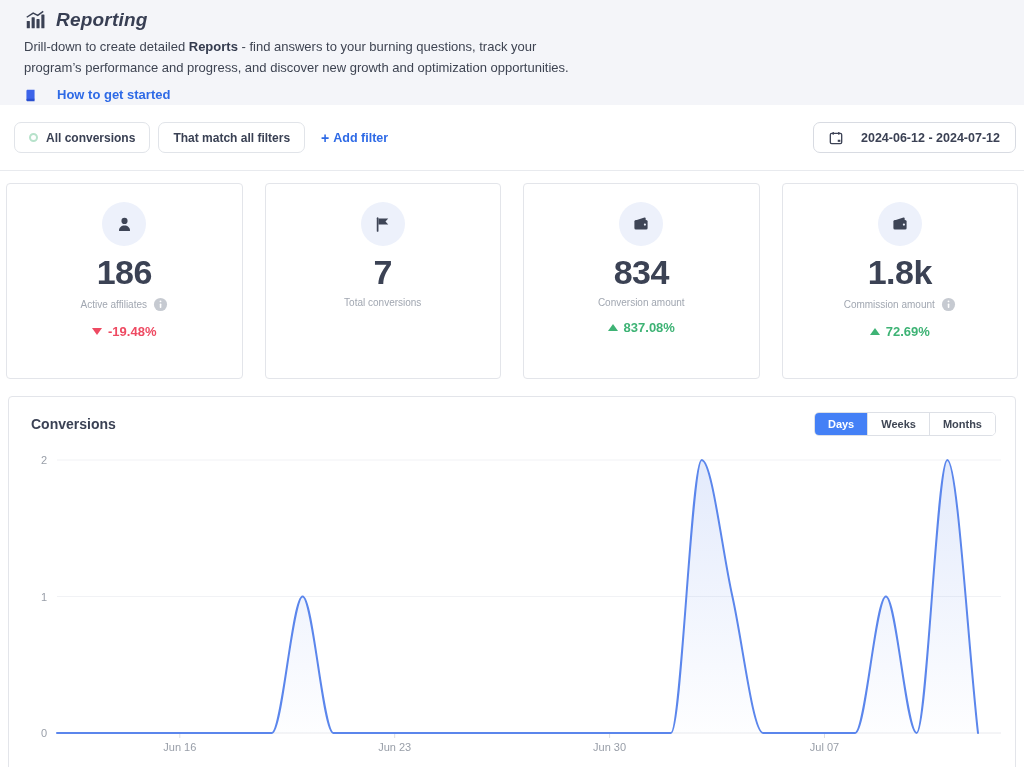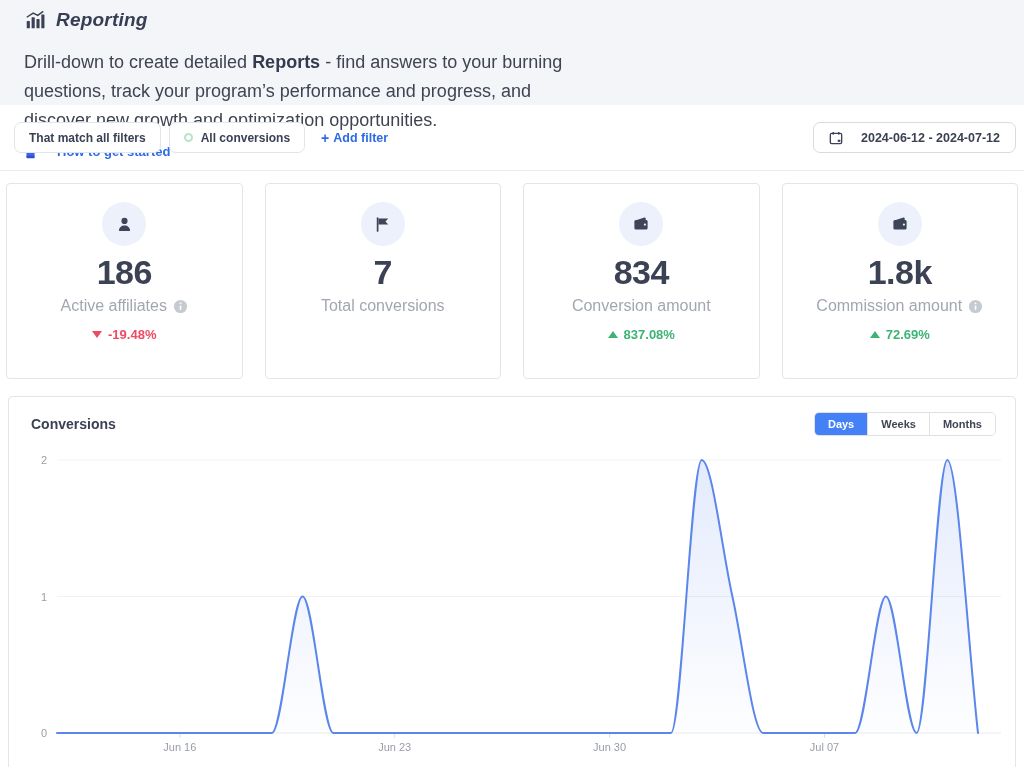--- a/index.html
+++ b/index.html
@@ -6,21 +6,21 @@
   html,body { width:1024px; height:767px; overflow:hidden; }
   body {
     font-family: "Liberation Sans", "DejaVu Sans", sans-serif;
     background:#ffffff; color:#3a4154; position:relative;
   }
 
   
   .header-band { background:#f4f5f9; padding:9px 24px 13px 24px; height:105px; }
   .title-row { display:flex; align-items:center; gap:10px;font-style:italic; }
   .page-title { font-size:19px; font-weight:700; color:#373e53; letter-spacing:.2px; }
-  .page-desc { font-size:18px; color:#3e4452; line-height:1.62; max-width:552px; margin-top:17px; }
+  .page-desc { font-size:13px; color:#3e4452; line-height:1.62; max-width:552px; margin-top:5px; }
   .page-desc b { color:#343b4e; }
   .help-link { display:inline-flex; align-items:flex-end; gap:20px; color:#2e6ae6;
                font-size:13px; font-weight:600; margin-top:9px; cursor:pointer; }
 
   
   .filter-row { display:flex; align-items:center; padding:17px 8px 0 14px; }
   .chip { height:31px; border:1px solid #e1e4e9; border-radius:7px; background:#fff;
           display:inline-flex; align-items:center; gap:8px; padding:0 14px;
           font-size:12px; font-weight:700; color:#3a4154; cursor:pointer; white-space:nowrap; }
   .chip + .chip { margin-left:8px; }
@@ -33,21 +33,21 @@
               font-weight:600; color:#3b4154; background:#fff; cursor:pointer; }
   .divider { height:1px; background:#e8eaee; margin-top:17px; }
 
   
   .stats-row { display:flex; gap:22px; padding:12px 6px 0 6px; }
   .stat-card { flex:1; height:196px; border:1px solid #e3e5ea; border-radius:4px;
                background:#fff; text-align:center; }
   .stat-icon-circle { width:44px; height:44px; border-radius:50%; background:#edf1fb;
                margin:18px auto 0; display:flex; align-items:center; justify-content:center; }
   .stat-value { font-size:34px; font-weight:700; color:#3b4254; margin-top:7px; letter-spacing:-.5px; }
-  .stat-label { font-size:16px; color:#a1a7b1; margin-top:5px; display:flex; gap:6px;
+  .stat-label { font-size:10px; color:#a1a7b1; margin-top:5px; display:flex; gap:6px;
                justify-content:center; align-items:center; }
   .stat-delta { margin-top:12px; font-size:13px; font-weight:600; display:flex; gap:6px;
                justify-content:center; align-items:center; }
   .delta-down { color:#ee4a62; }
   .delta-up { color:#3eb375; }
   .tri-down { width:0; height:0; border-left:5.5px solid transparent;
               border-right:5.5px solid transparent; border-top:7px solid #ee4a62; }
   .tri-up { width:0; height:0; border-left:5.5px solid transparent;
             border-right:5.5px solid transparent; border-bottom:7px solid #3eb375; }
 
@@ -88,25 +88,25 @@
         <path d="M3 2.5 C3 1.7 3.7 1 4.5 1 H13 V13 H4.5 C3.7 13 3 13.6 3 14.3 Z" fill="#3c63e9"></path>
         <path d="M3 13.2 C3 12.5 3.7 12 4.5 12 H13 V15 H4.5 C3.7 15 3 14.6 3 14.1 Z" fill="#2a4fd0"></path>
       </svg>
     </span>
     <span>How to get started</span>
   </div>
 </div>
 
 <div class="filter-row">
   <button class="chip">
-    <span>That match all filters</span>
+    <span class="circle-dot"></span>
+    <span>All conversions</span>
   </button>
   <button class="chip">
-    <span class="circle-dot"></span>
-    <span>All conversions</span>
+    <span>That match all filters</span>
   </button>
   <span class="add-filter">
     <span class="plus">+</span>
     <span>Add filter</span>
   </span>
   <div class="date-box">
     <span style="display:flex;">
       <svg width="14" height="14" viewBox="0 0 16 16" fill="none">
         <rect x="1.5" y="2.8" width="13" height="11.7" rx="1.6" stroke="#3b4154" stroke-width="1.5"></rect>
         <line x1="4.8" y1="1" x2="4.8" y2="4.2" stroke="#3b4154" stroke-width="1.5"></line>

